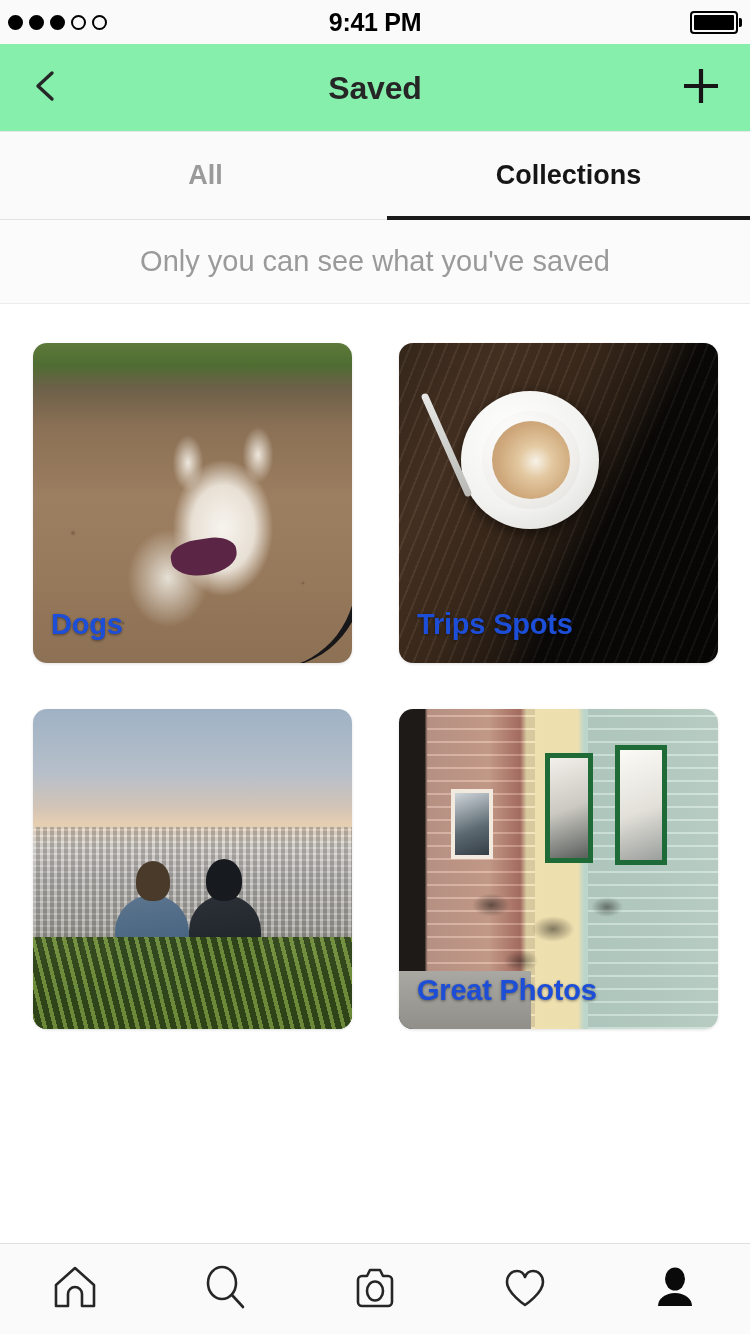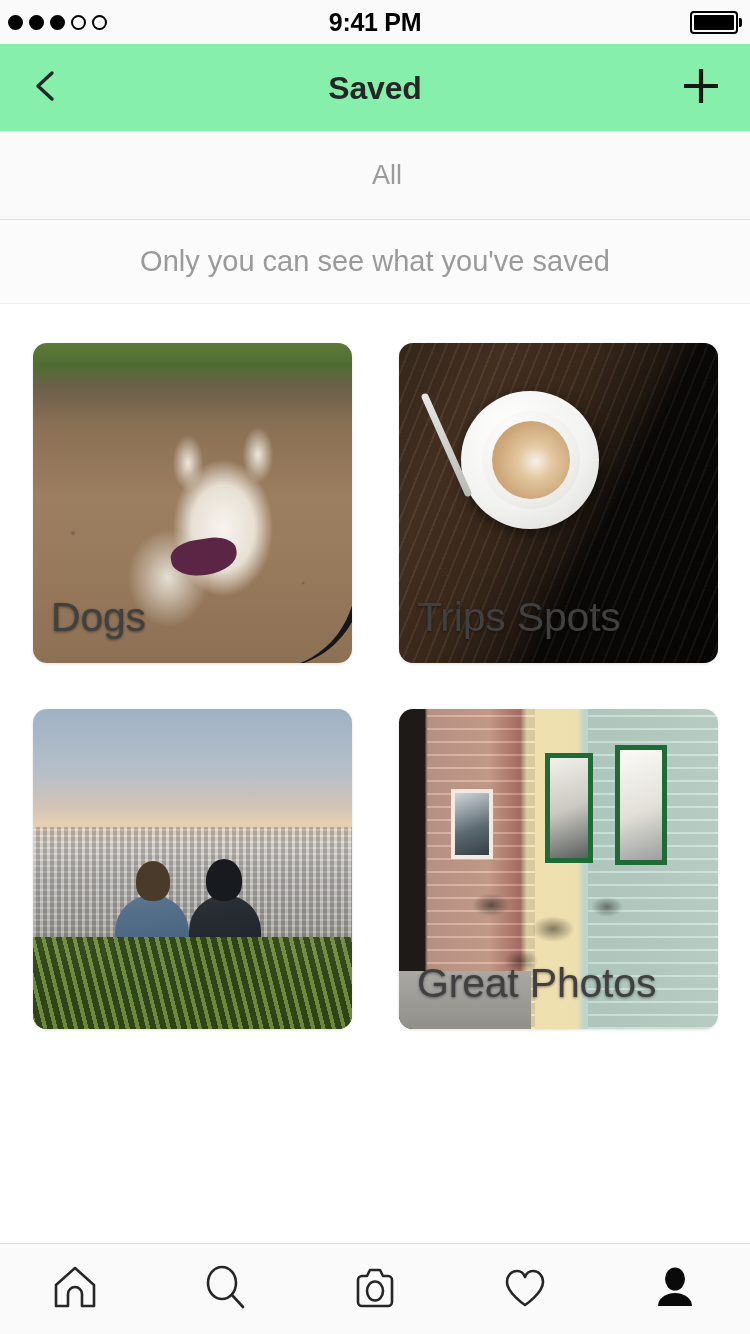--- a/index.html
+++ b/index.html
@@ -63,21 +63,21 @@
     display:flex;
     border-bottom:1px solid #e2e2e2;
   }
   .tab {
     flex:1;
     display:flex; align-items:center; justify-content:center;
     font-size:27px;
     position:relative;
     cursor:pointer;
   }
-  .tab.inactive { color:#9a9a9a; font-weight:400;margin-left:24px; }
+  .tab.inactive { color:#9a9a9a; font-weight:700;margin-left:24px; }
   .tab.active { color:#161616; font-weight:700; }
   .tab.active::after {
     content:""; position:absolute; left:0; right:0; bottom:-1px;
     height:4px; background:#1a1a1a;
   }
 
   
   .notice {
     height:84px;
     background:#fbfbfb;
@@ -95,23 +95,23 @@
     border-radius:14px;
     overflow:hidden;
     cursor:pointer;
     box-shadow:0 1px 3px rgba(0,0,0,0.12);
   }
   .card-photo { position:absolute; inset:0; }
   .card-label {
     position:absolute;
     left:18px;
     bottom:22px;
-    color:#404040;
-    font-size:41px;
-    font-weight:400;
+    color:#1d4ed8;
+    font-size:29px;
+    font-weight:700;
     letter-spacing:-0.2px;
     text-shadow:0 1px 3px rgba(0,0,0,0.45);
     z-index:4;
   }
 
   
   .ph-dogs { background:
       radial-gradient(ellipse 70px 95px at 190px 185px, rgba(250,248,243,0.97) 0%, rgba(245,241,233,0.85) 45%, rgba(0,0,0,0) 72%),
       radial-gradient(ellipse 58px 70px at 135px 235px, rgba(236,232,223,0.92) 0%, rgba(0,0,0,0) 70%),
       radial-gradient(ellipse 22px 40px at 155px 120px, rgba(248,244,236,0.9) 0%, rgba(0,0,0,0) 70%),
@@ -300,20 +300,23 @@
       <svg width="46" height="46" viewBox="0 0 46 46" fill="none">
         <path d="M23 6 L23 40 M6 23 L40 23" stroke="#161616" stroke-width="4.2" stroke-linecap="butt"></path>
       </svg>
     </span>
   </div>
 </div>
 
 <div class="tabs">
   <div class="tab inactive">
     <span>All</span>
+  </div>
+  <div class="tab active">
+    <span>Collections</span>
   </div>
 </div>
 
 <div class="notice">
   <span>Only you can see what you've saved</span>
 </div>
 
 <div class="content">
   <div class="grid">
 

